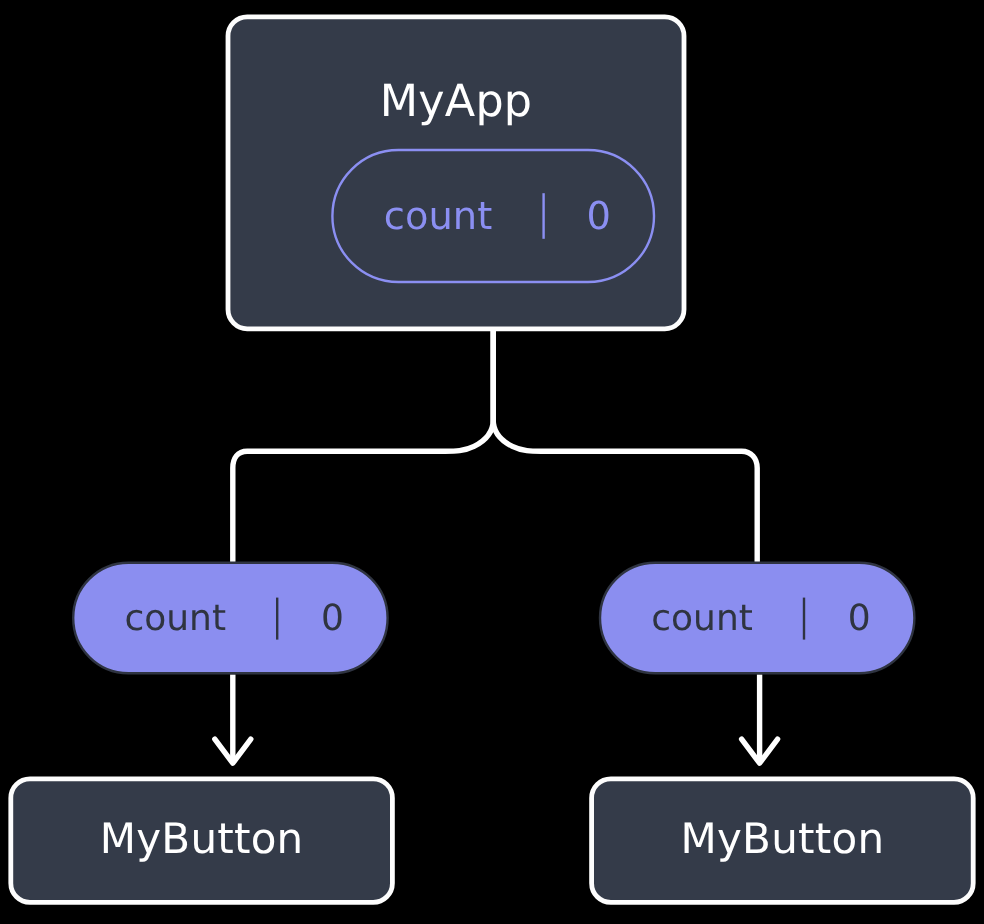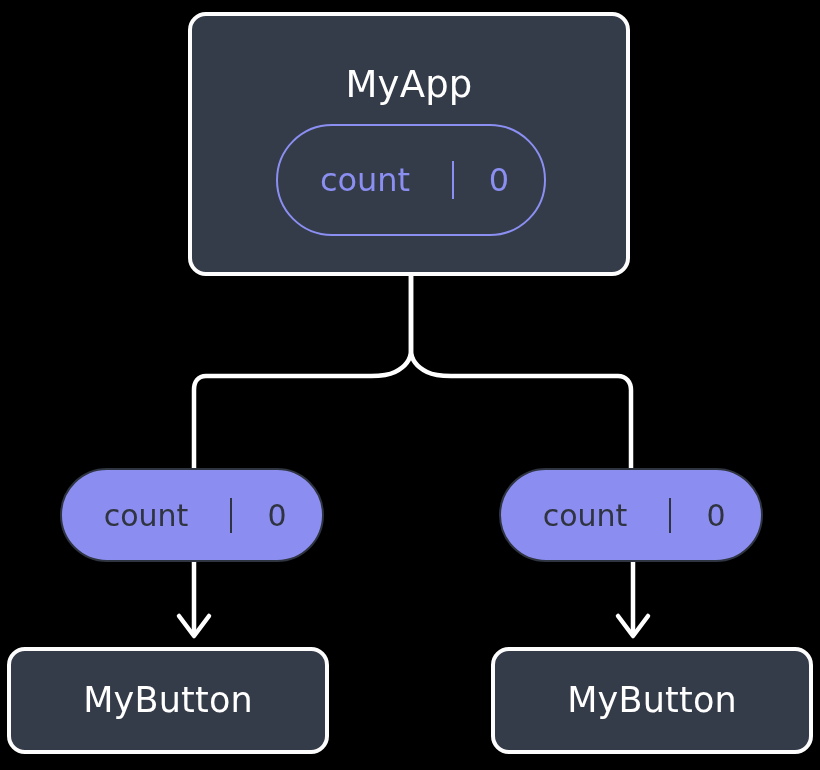--- a/index.html
+++ b/index.html
@@ -40,21 +40,21 @@
   .comp-title {
     color: #ffffff;
     font-weight: 400;
     letter-spacing: 0.2px;
     white-space: nowrap;
   }
 
   #app-box {
     left: 188px;
     top: 12px;
-    width: 442px;
+    width: 384px;
     height: 264px;
     justify-content: flex-start;
     align-items: center;
   }
   #app-box .comp-title {
     font-size: 37px;
     line-height: 1;
     margin-top: 50px;
   }
 

